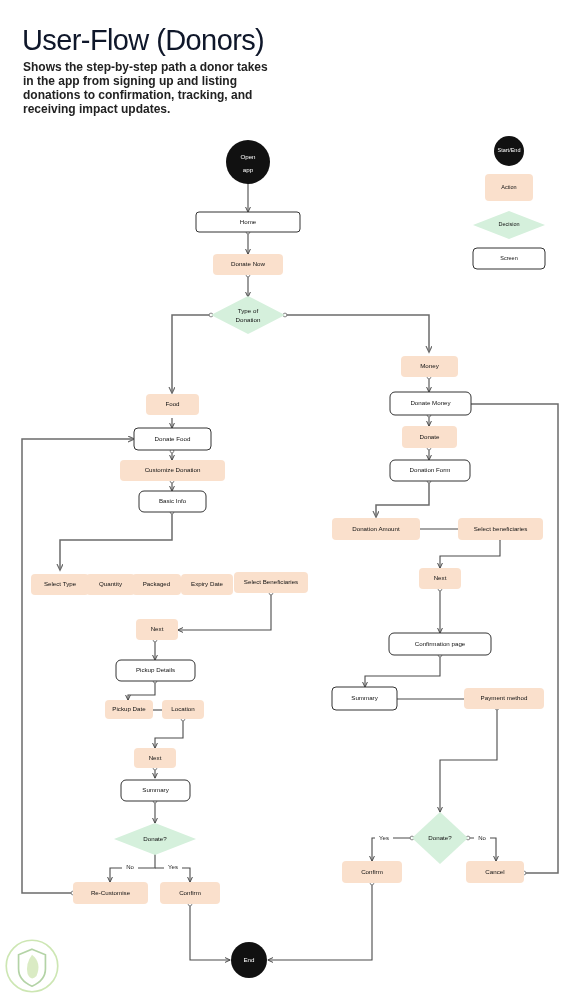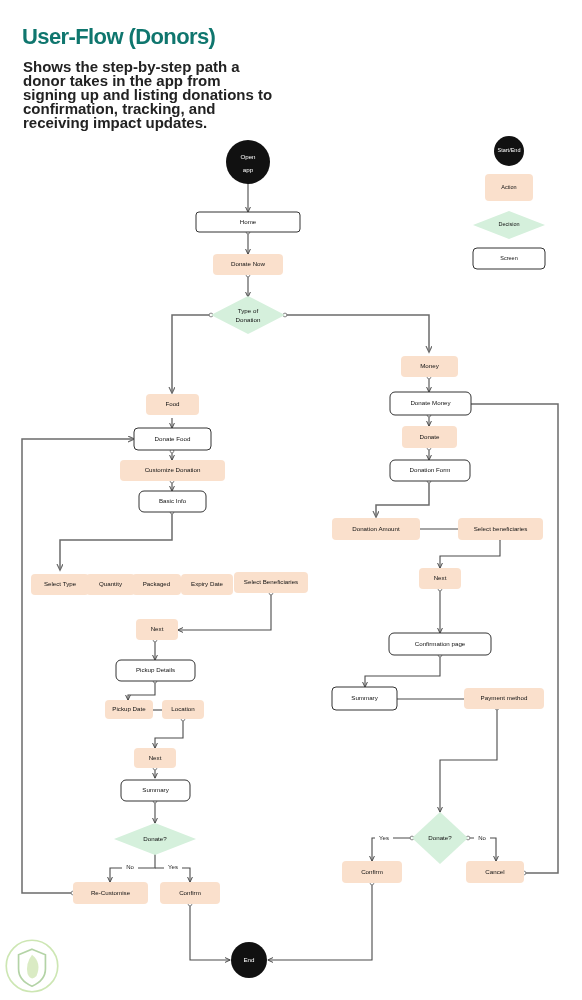--- a/index.html
+++ b/index.html
@@ -1,20 +1,20 @@
 <!DOCTYPE html>
 <html><head>
 <meta charset="utf-8">
 <style>
   html,body{margin:0;padding:0;background:#ffffff;}
   body{width:582px;height:1000px;position:relative;overflow:hidden;
        font-family:"Liberation Sans","DejaVu Sans",sans-serif;color:#1a1a1a;}
-  #page-title{position:absolute;left:22px;top:24px;font-size:22px;font-weight:700;
-       letter-spacing:-0.6px;color:#0f766e;}
-  #page-subtitle{position:absolute;left:23px;top:60px;width:250px;font-size:15px;
+  #page-title{position:absolute;left:22px;top:24px;font-size:29px;font-weight:400;
+       letter-spacing:-0.6px;color:#0f172a;}
+  #page-subtitle{position:absolute;left:23px;top:60px;width:250px;font-size:12px;
        line-height:14px;font-weight:600;color:#222;}
   svg{position:absolute;left:0;top:0;}
   .nlabel{font-size:6.2px;fill:#111;text-anchor:middle;dominant-baseline:middle;
        font-family:"Liberation Sans",sans-serif;}
   .nlabel.onblack{fill:#ffffff;}
   .elabel{font-size:6px;fill:#222;text-anchor:middle;dominant-baseline:middle;}
   .edge{fill:none;stroke:#4a4a4a;stroke-width:1.1;}
   .edge.thick{stroke:#6b6b6b;stroke-width:1.5;}
   .port{fill:#ffffff;stroke:#6b6b6b;stroke-width:0.8;}
   .legend-label{font-size:5.5px;fill:#111;text-anchor:middle;dominant-baseline:middle;}

